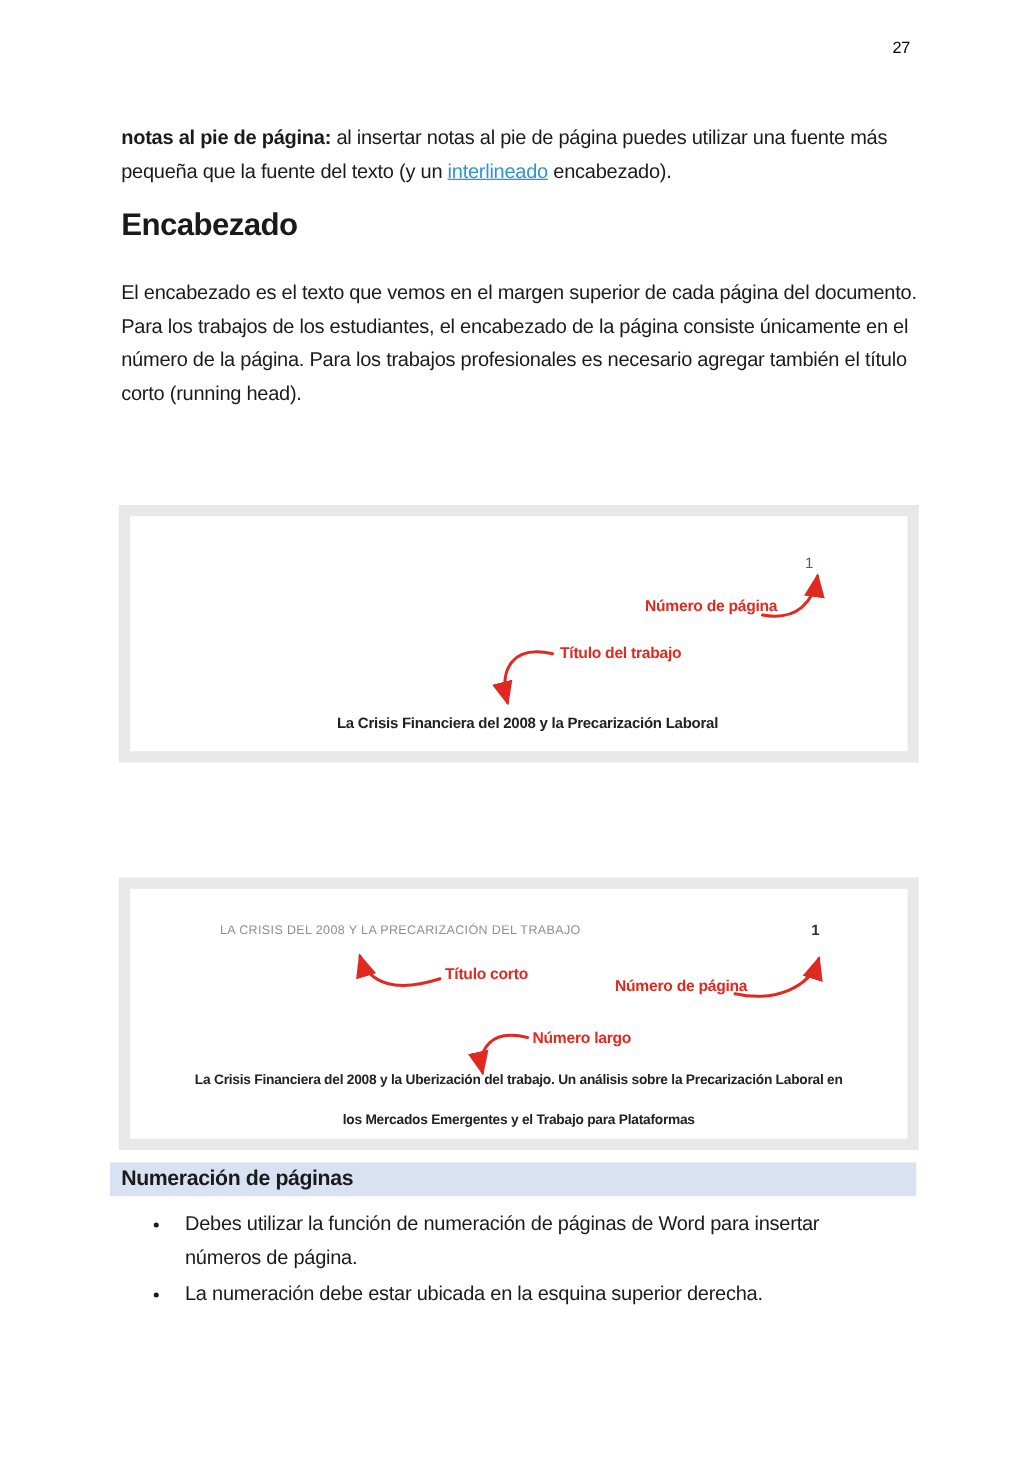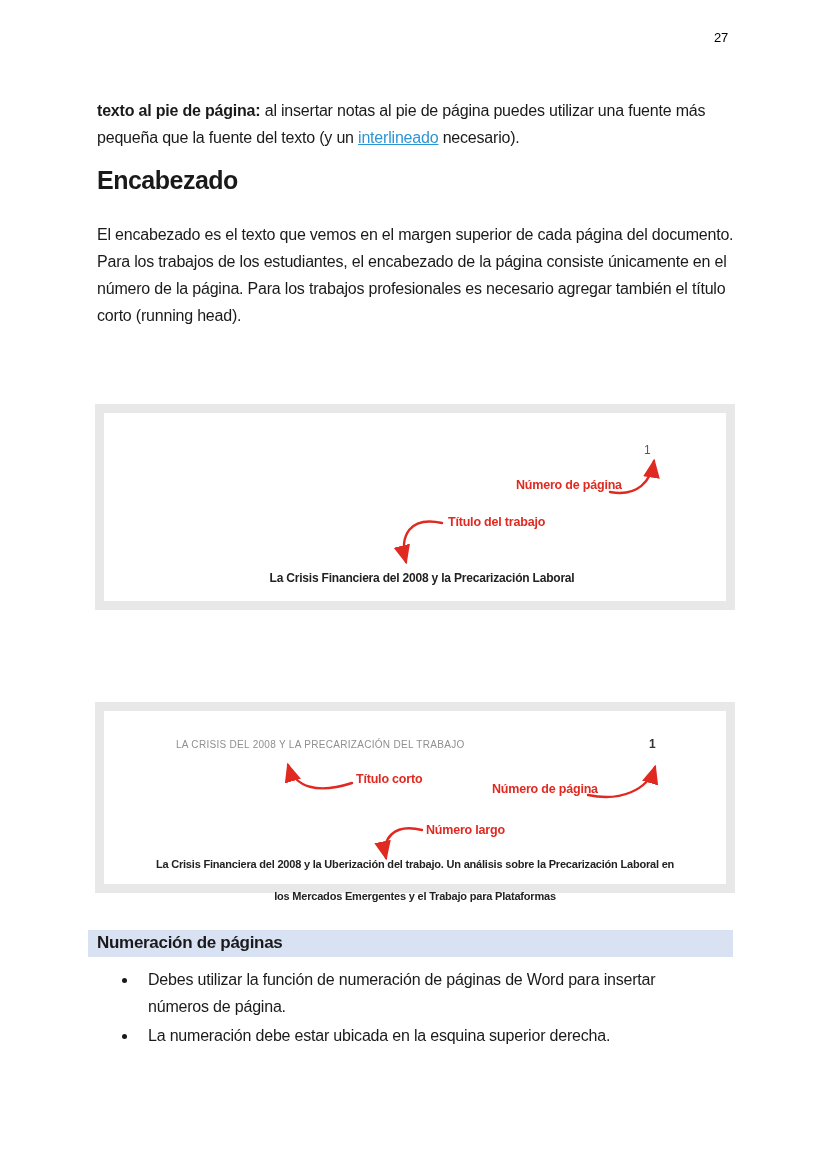--- a/index.html
+++ b/index.html
@@ -37,21 +37,21 @@
     padding-left: 9px; letter-spacing: -0.3px;
   }
   .band-student { top: 374px; }
   .band-professional { top: 667px; }
   .band-numbering { top: 930px; }
   .example-box {
     position: absolute; left: 95px; width: 640px;
     border: 9px solid #e8e8e8; background: #ffffff;
   }
   .box-student { top: 404px; height: 206px; }
-  .box-professional { top: 702px; height: 191px; }
+  .box-professional { top: 702px; height: 218px; }
   .box-inner { position: relative; width: 100%; height: 100%; }
   .arrows { position: absolute; left: 0; top: 0; pointer-events: none; }
   .red-label {
     position: absolute; color: #e02920;
     font-size: 12.5px; font-weight: bold; letter-spacing: -0.2px;
     white-space: nowrap;
   }
   .mock-pagenum-gray { position: absolute; font-size: 12px; color: #5a5a5a; }
   .mock-pagenum-bold { position: absolute; font-size: 12px; font-weight: bold; color: #333; }
   .running-head {
@@ -70,21 +70,21 @@
   }
   .bullet-list li { margin-left: 16px; padding-left: 10px; margin-bottom: 2px; }
 </style>
 </head>
 <body>
 
 <div class="page">
 
   <div class="page-number-top">27</div>
 
-  <p class="intro"><b>texto al pie de página:</b><span> al insertar notas al pie de página puedes utilizar una fuente más pequeña que la fuente del texto (y un </span><span class="link">interlineado</span><span> necesario).</span></p>
+  <p class="intro"><b>notas al pie de página:</b><span> al insertar notas al pie de página puedes utilizar una fuente más pequeña que la fuente del texto (y un </span><span class="link">interlineado</span><span> encabezado).</span></p>
 
   <h1 class="h1">Encabezado</h1>
 
   <p class="enc-body">El encabezado es el texto que vemos en el margen superior de cada página del documento. Para los trabajos de los estudiantes, el encabezado de la página consiste únicamente en el número de la página. Para los trabajos profesionales es necesario agregar también el título corto (running head).</p>
 
 
   <div class="example-box box-student">
     <div class="box-inner">
       <svg class="arrows" width="622" height="188" viewBox="0 0 622 188">
         <defs>

